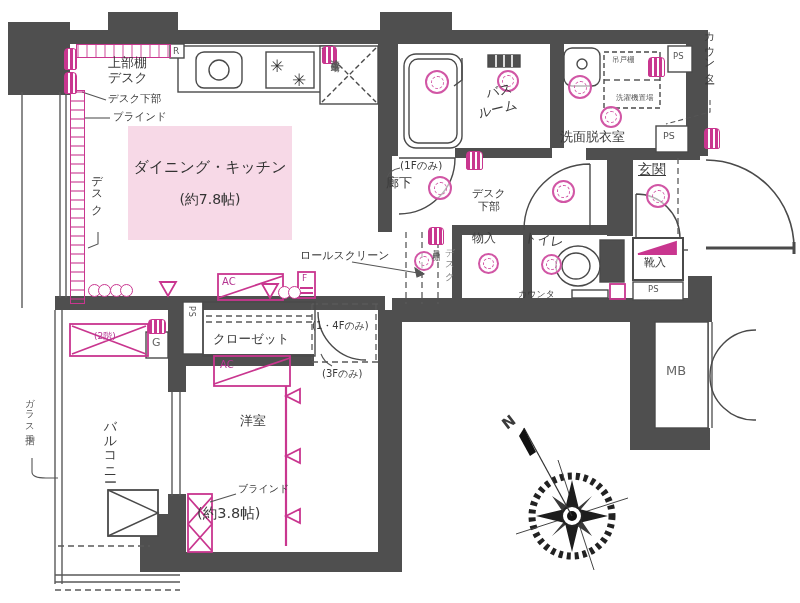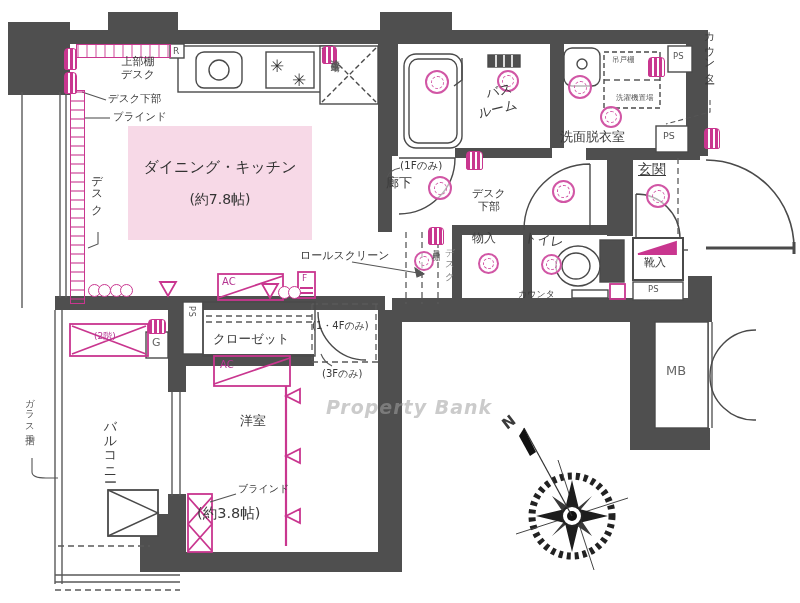--- a/index.html
+++ b/index.html
@@ -3,21 +3,21 @@
 <meta charset="utf-8">
 <style>
   html,body{margin:0;padding:0;background:#ffffff;}
   .plan{position:relative;width:800px;height:603px;background:#fff;overflow:hidden;
         font-family:"DejaVu Sans",sans-serif;color:#333;}
   .plan svg.base{position:absolute;left:0;top:0;}
   .lbl{position:absolute;white-space:nowrap;color:#3a3a3a;line-height:1.15;}
   .v{writing-mode:vertical-rl;letter-spacing:1px;}
   .pink{color:#b43390;}
   .gray{color:#666;}
-  .dining-fill{position:absolute;left:128px;top:126px;width:184px;height:114px;
+  .dining-fill{position:absolute;left:128px;top:126px;width:164px;height:114px;
       background:#f7d9e7;display:flex;flex-direction:column;align-items:center;
       justify-content:center;gap:14px;}
   .dining-fill .nm{font-size:15px;}
   .dining-fill .sz{font-size:14px;}
   .light{position:absolute;border:2px solid #d156a5;border-radius:50%;
       display:flex;align-items:center;justify-content:center;background:rgba(255,255,255,.6);}
   .light span{display:block;border:1px dashed #d156a5;border-radius:50%;width:55%;height:55%;}
   .crown{position:absolute;background:repeating-linear-gradient(90deg,#c9368f 0 3px,#fff 3px 5px);
       border:1.5px solid #c9368f;border-radius:4px 4px 2px 2px;}
   .outlet{position:absolute;display:flex;}
@@ -231,21 +231,21 @@
     </div>
   <div class="outlet" style="left:110px;top:284px;">
       <span></span>
       <span></span>
     </div>
   <div class="outlet" style="left:278px;top:286px;">
       <span></span>
       <span></span>
     </div>
 
-  <div class="lbl" style="left:108px;top:56px;width:60px;text-align:center;font-size:11px;">
+  <div class="lbl" style="left:108px;top:56px;width:60px;font-size:13px;">
     <div>上部棚</div>
     <div>デスク</div>
   </div>
   <div class="lbl" style="left:108px;top:92px;font-size:10.5px;text-align:center;">デスク下部</div>
   <div class="lbl" style="left:113px;top:110px;font-size:10.5px;">ブラインド</div>
   <div class="lbl v" style="left:90px;top:168px;height:66px;font-size:11.5px;">デスク</div>
   <div class="lbl v" style="left:330px;top:52px;height:48px;font-size:9px;color:#555;">冷蔵庫置場</div>
   <div class="lbl" style="left:173px;top:46px;font-size:9px;color:#555;">R</div>
 
   <div class="lbl" style="left:486px;top:84px;font-size:13px;transform:rotate(-14deg);">バス</div>
@@ -283,16 +283,15 @@
   <div class="lbl pink" style="left:302px;top:273px;font-size:9px;">F</div>
 
   <div class="lbl v" style="left:102px;top:412px;height:100px;font-size:13px;">バルコニー</div>
   <div class="lbl" style="left:240px;top:414px;font-size:13px;">洋室</div>
   <div class="lbl" style="left:197px;top:461px;font-size:14.5px;margin-top:44px;">(約3.8帖)</div>
   <div class="lbl" style="left:238px;top:483px;font-size:10px;">ブラインド</div>
   <div class="lbl v" style="left:24px;top:392px;height:72px;font-size:9.5px;color:#555;">ガラス手摺</div>
 
   <div class="lbl gray" style="left:666px;top:364px;font-size:13px;">MB</div>
 
-  <div class="wm" style="left:326px;top:396px;">Property Bank</div>
   <div class="lbl" style="left:503px;top:414px;font-size:15px;font-weight:bold;transform:rotate(-38deg);">N</div>
 
 </div>
 
 </body></html>

